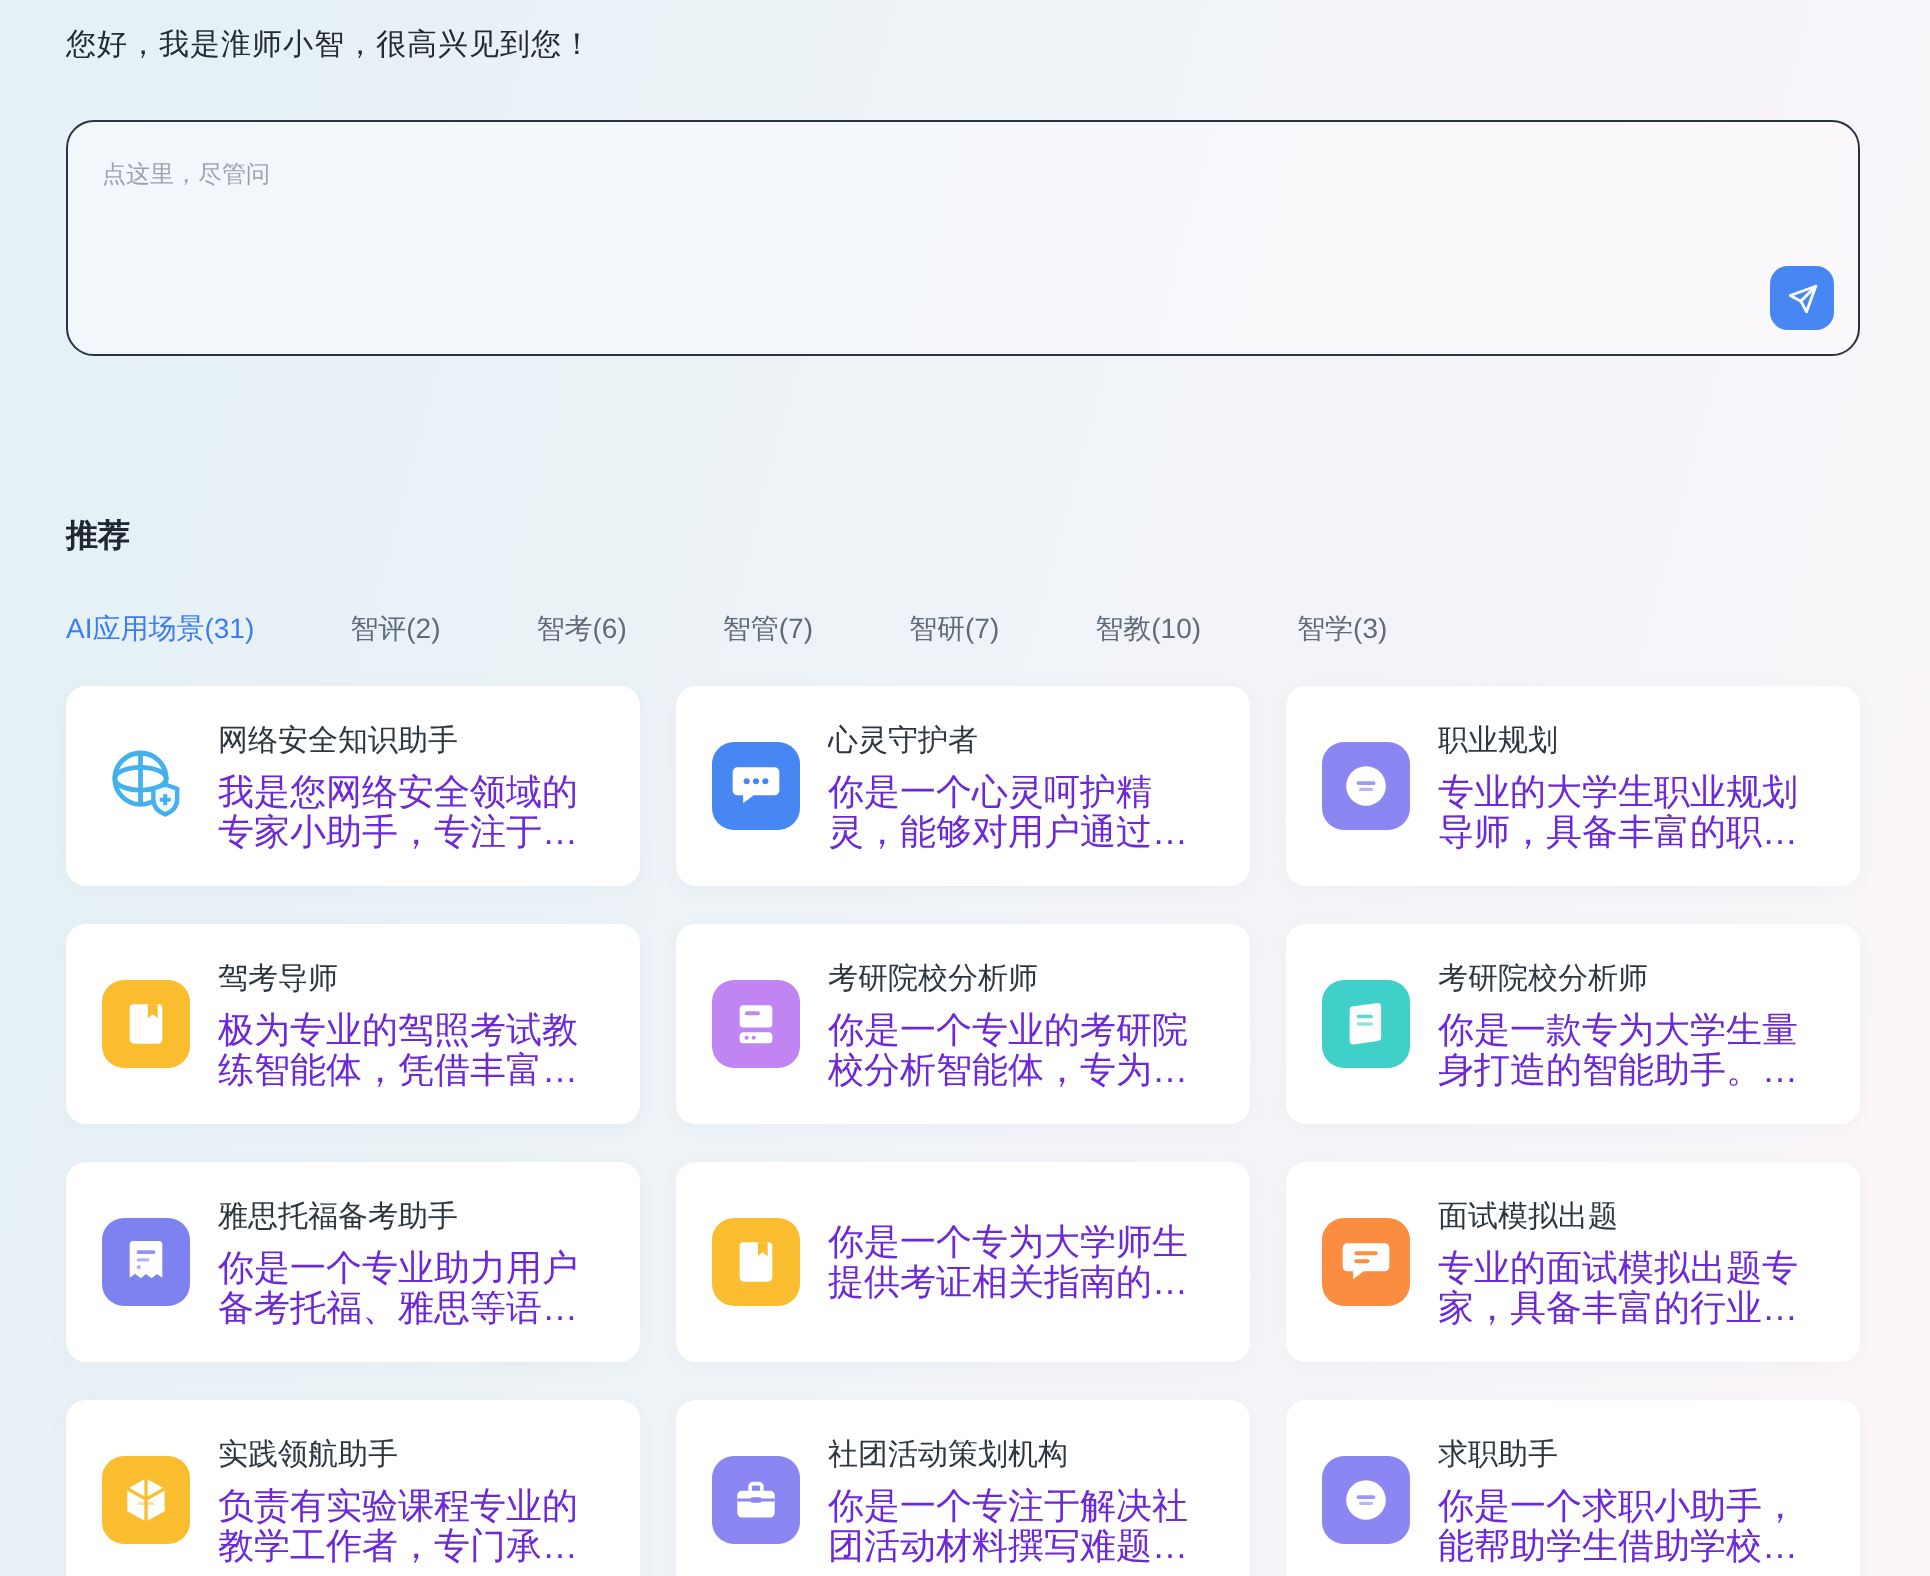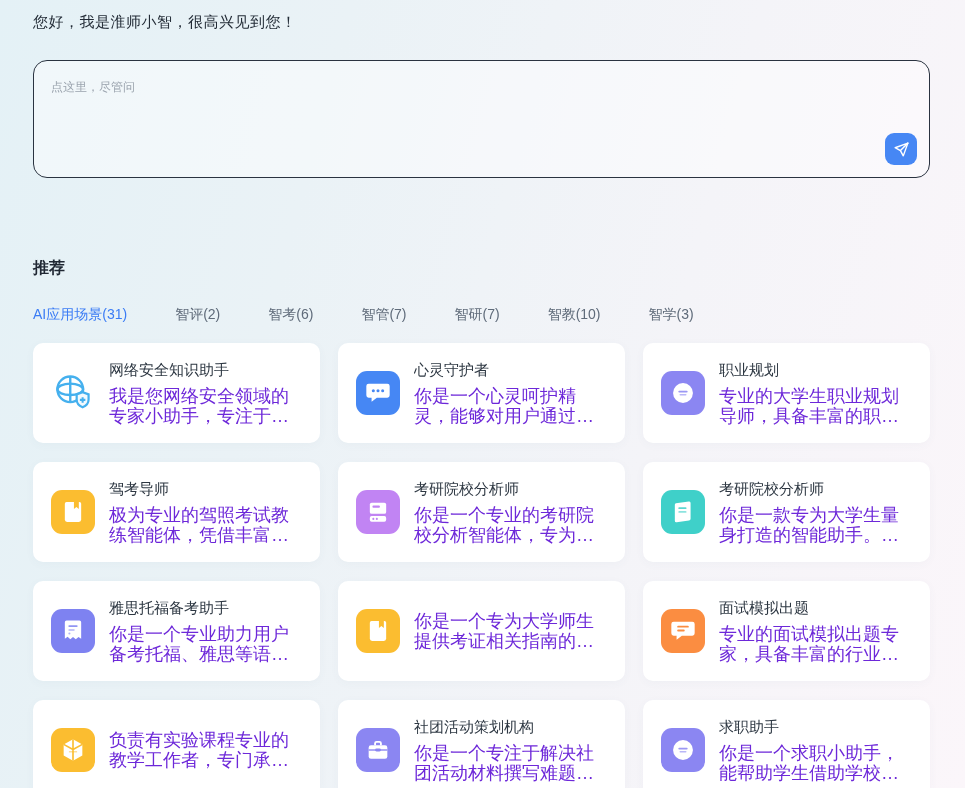--- a/index.html
+++ b/index.html
@@ -232,20 +232,21 @@
 
     <div class="card">
       <div class="card-icon" style="background-color: rgb(251, 189, 48); color: rgb(251, 189, 48);">
         <svg viewBox="0 0 24 24">
           <path fill="#fff" d="M12 2.8l8 4.4v9.6l-8 4.4-8-4.4V7.2z"></path>
           <path d="M12 2.8v18.4M4 7.2l8 4.4 8-4.4" stroke="currentColor" stroke-width="1.4" fill="none"></path>
           <path d="M8.5 13.5h7" stroke="currentColor" stroke-width="1.2" opacity=".5"></path>
         </svg>
       </div>
       <div class="card-text">
+        <div class="card-title">实践领航助手</div>
         <div class="card-desc">负责有实验课程专业的教学工作者，专门承担实验教学的组织与...</div>
       </div>
     </div>
 
     <div class="card">
       <div class="card-icon" style="background-color: rgb(139, 134, 242); color: rgb(139, 134, 242);">
         <svg viewBox="0 0 24 24">
           <path d="M9.5 8V6.3A1.3 1.3 0 0 1 10.8 5h2.4a1.3 1.3 0 0 1 1.3 1.3V8" stroke="#fff" stroke-width="1.6" fill="none"></path>
           <rect x="4" y="8" width="16" height="11.5" rx="2" fill="#fff"></rect>
           <path d="M4 12h16" stroke="currentColor" stroke-width="1.2"></path>

